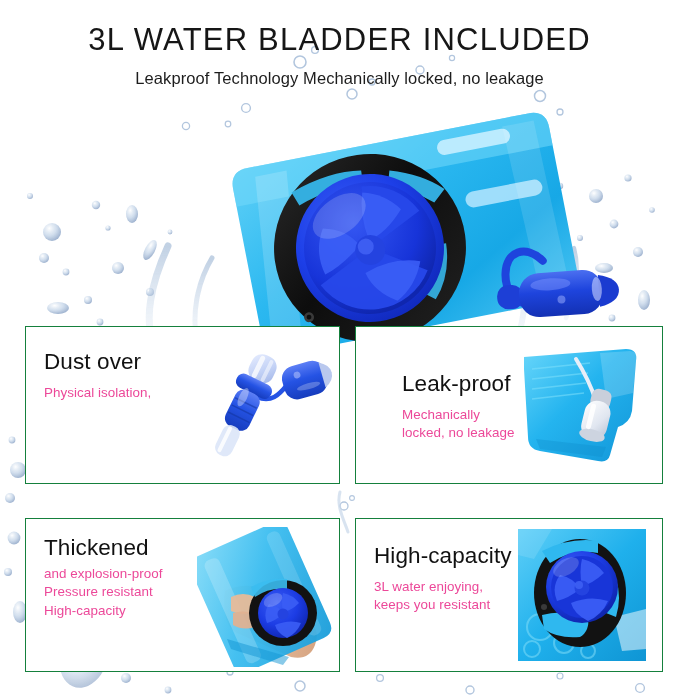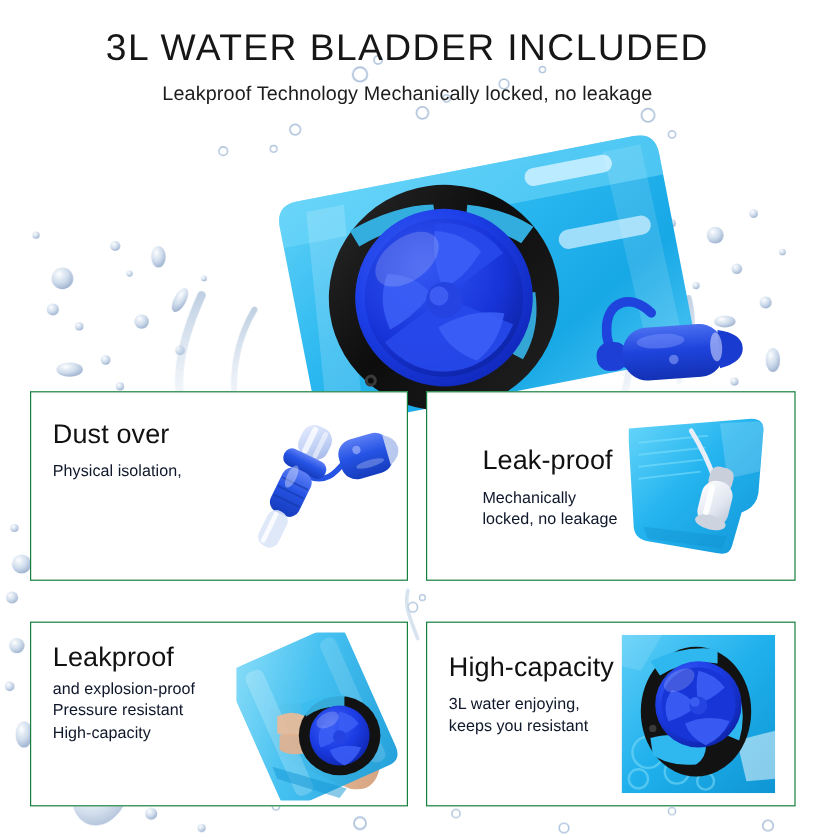--- a/index.html
+++ b/index.html
@@ -83,21 +83,21 @@
     font-size: 22.5px;
     color: #111111;
     line-height: 1.14;
     letter-spacing: 0.1px;
     font-weight: 400;
     margin: 0;
   }
   .card-body {
     font-family: "Liberation Sans", sans-serif;
     font-size: 13.4px;
-    color: #0f172a;
+    color: #ec4899;
     line-height: 1.38;
     margin-top: 9px;
     letter-spacing: 0.05px;
   }
   .card-art {
     position: absolute;
     right: 6px;
     top: 10px;
     width: 140px;
     height: 130px;
@@ -401,21 +401,21 @@
         <rect x="76" y="66" width="5" height="26" rx="2.5" fill="#ffffff" opacity="0.85"></rect>
       </g>
 
       <path d="M22 100 L92 108 L88 118 L26 110 Z" fill="#0e8ccb" opacity="0.35"></path>
     </svg>
   </div>
 
   <div class="card" id="card-thick">
     <div class="card-text">
       <div class="card-title">
-        <div>Leakproof</div>
+        <div>Thickened</div>
       </div>
       <div class="card-body">
         <div>and explosion-proof</div>
         <div>Pressure resistant</div>
         <div>High-capacity</div>
       </div>
     </div>
     <svg class="card-art" viewBox="0 0 136 140" xmlns="http://www.w3.org/2000/svg">
       <defs>
         <linearGradient id="thBag" x1="0" y1="0" x2="1" y2="1">

